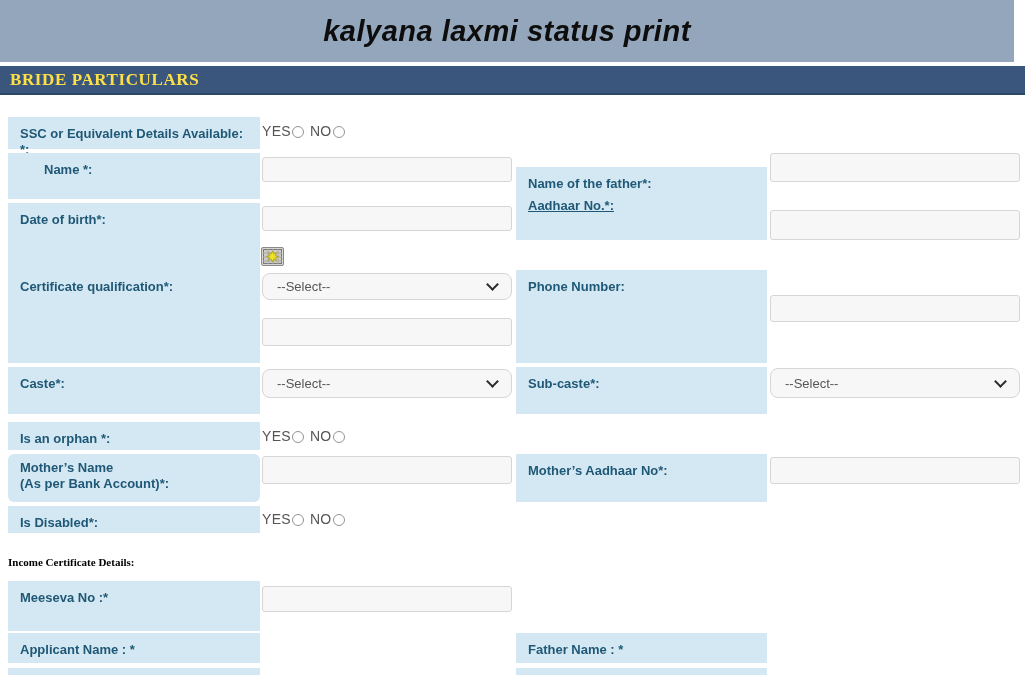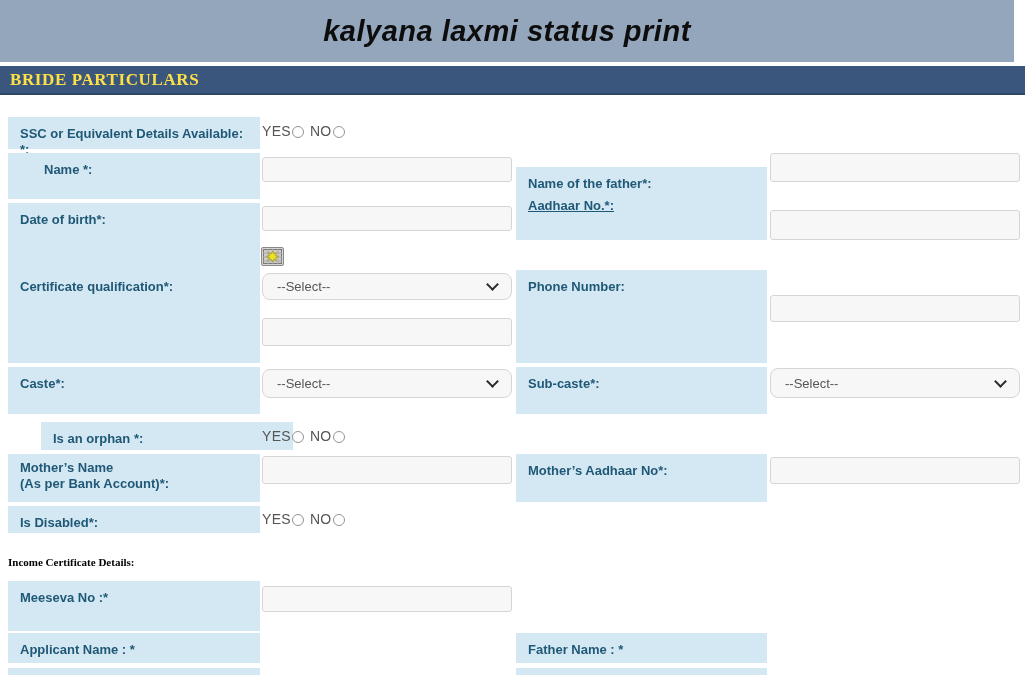--- a/index.html
+++ b/index.html
@@ -125,29 +125,29 @@
   <div class="sel" style="left:262px;top:369px;width:250px;height:29px;">
     <span>--Select--</span>
     <span class="chev"></span>
   </div>
   <div class="lbl right" style="top:367px;height:47px;">Sub-caste*:</div>
   <div class="sel" style="left:770px;top:368px;width:250px;height:30px;">
     <span>--Select--</span>
     <span class="chev"></span>
   </div>
 
-  <div class="lbl left" style="top:422px;height:28px;margin-left:33px;">Is an orphan *:</div>
+  <div class="lbl left" style="top:422px;height:28px;">Is an orphan *:</div>
   <div class="radio-row" style="left:262px;top:428px;">
     <span>YES</span>
       <span class="rb"></span>
     <span>NO</span>
       <span class="rb last"></span>
   </div>
 
-  <div class="lbl left" style="top:454px;height:48px;padding-top:6px;">
+  <div class="lbl left" style="top:454px;height:48px;padding-top:6px;border-radius:6px;">
     <div>Mother’s Name</div>
     <div>(As per Bank Account)*:</div>
   </div>
   <input class="ti" style="left: 262px; top: 456px; width: 250px; height: 28px;" value="">
   <div class="lbl right" style="top:454px;height:48px;">Mother’s Aadhaar No*:</div>
   <input class="ti" style="left: 770px; top: 457px; width: 250px; height: 27px;" value="">
 
   <div class="lbl left" style="top:506px;height:27px;">Is Disabled*:</div>
   <div class="radio-row" style="left:262px;top:511px;">
     <span>YES</span>

